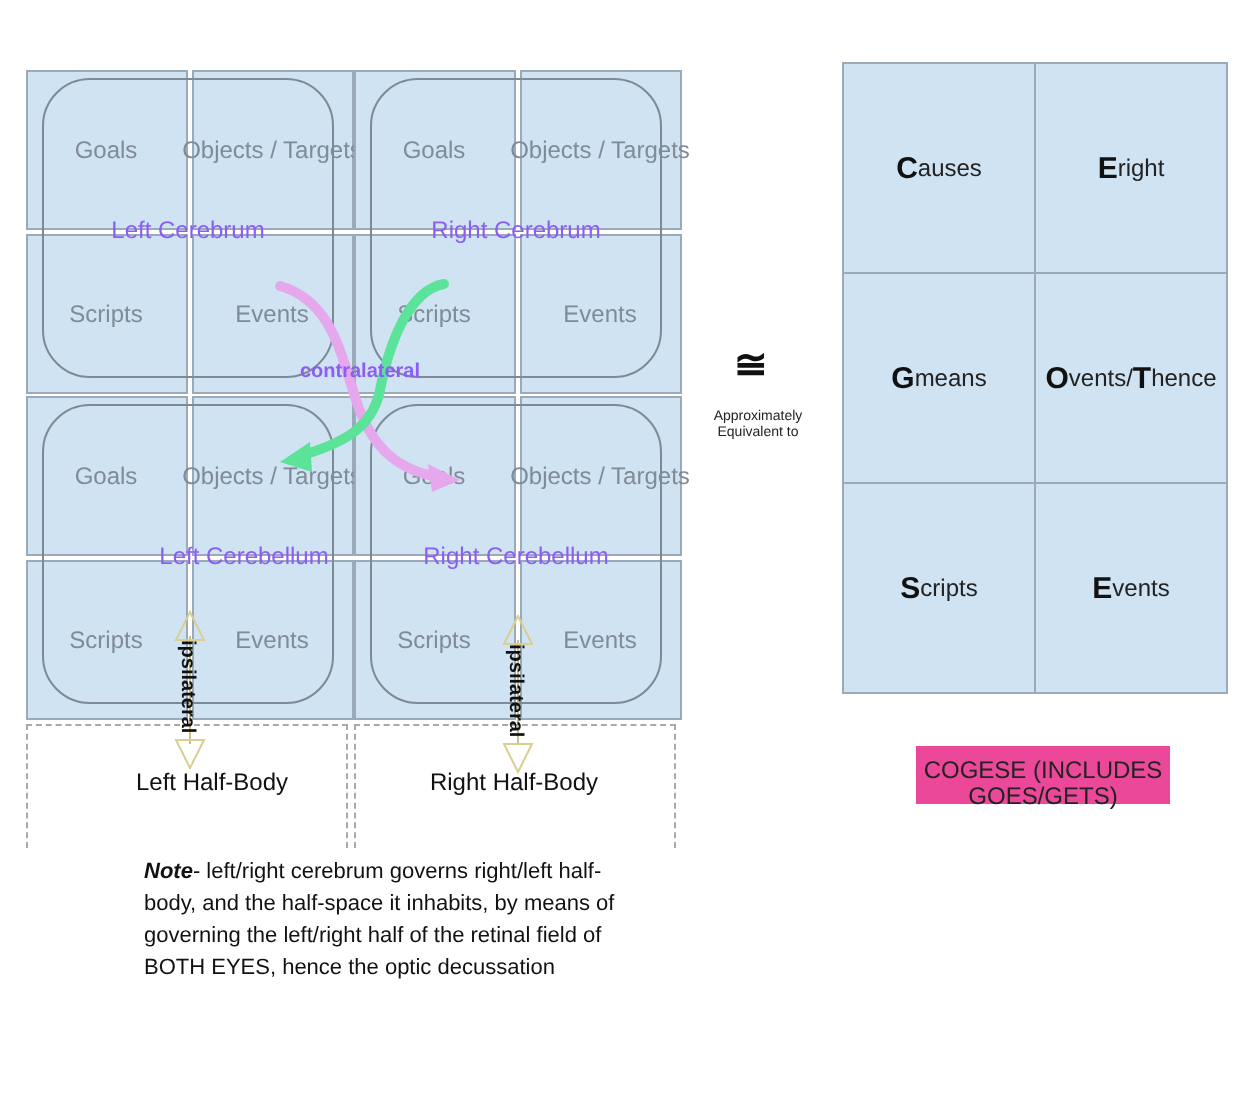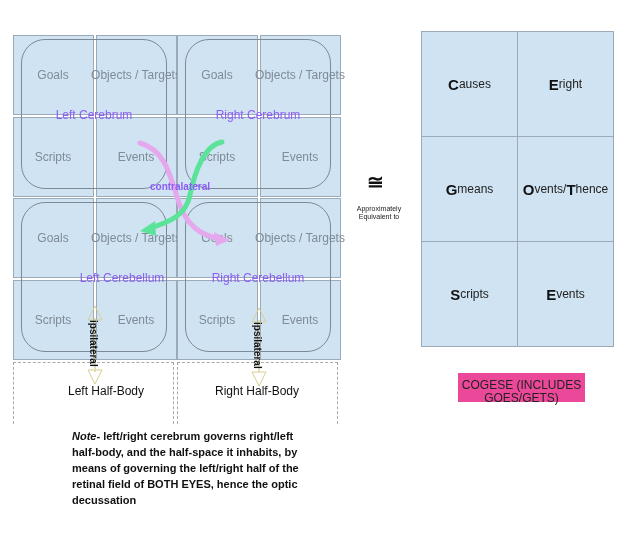--- a/index.html
+++ b/index.html
@@ -6,21 +6,21 @@
   body{width:628px;height:551px;position:relative;overflow:hidden;font-family:"Liberation Sans",sans-serif;}
   .cell{position:absolute;background:#cfe3f2;border:1px solid #9aaab8;box-sizing:border-box;}
   .rbox{position:absolute;border:1px solid #7d8a96;border-radius:24px;box-sizing:border-box;background:transparent;}
   .lbl{position:absolute;font-size:12px;color:#7f8b96;white-space:nowrap;transform:translate(-50%,-50%);}
   .title{position:absolute;font-size:12px;color:#8b5cf6;white-space:nowrap;transform:translate(-50%,-50%);}
   .body-box{position:absolute;border:1px dashed #a9a9a9;border-bottom:none;box-sizing:border-box;}
   .body-lbl{position:absolute;font-size:12px;color:#111;white-space:nowrap;transform:translate(-50%,-50%);}
   .rcell{position:absolute;background:#cfe3f2;border:1px solid #9aaab8;box-sizing:border-box;display:flex;align-items:center;justify-content:center;font-size:12px;color:#222;}
   .rcell b{font-size:15px;color:#111;}
   .cap{position:absolute;left:458px;top:373px;width:127px;height:29px;background:#ec4899;font-size:12px;color:#222;text-align:center;line-height:13px;padding-top:6px;box-sizing:border-box;}
-  .note{position:absolute;left:72px;top:428px;width:245px;font-size:11px;line-height:16px;color:#111;font-weight:bold;}
+  .note{position:absolute;left:72px;top:428px;width:245px;font-size:11px;line-height:16px;color:#111;}
   .note b{font-style:italic;}
   svg.ov{position:absolute;left:0;top:0;}
   .vt{position:absolute;font-size:10px;font-weight:bold;color:#111;writing-mode:vertical-rl;white-space:nowrap;}
   .equiv-sym{position:absolute;left:367px;top:170px;font-size:20px;font-weight:bold;color:#111;}
   .equiv-txt{position:absolute;left:345px;top:205px;width:68px;text-align:center;font-size:7px;line-height:8px;color:#222;}
 </style>
 </head>
 <body>
 
 <div id="left-diagram">

